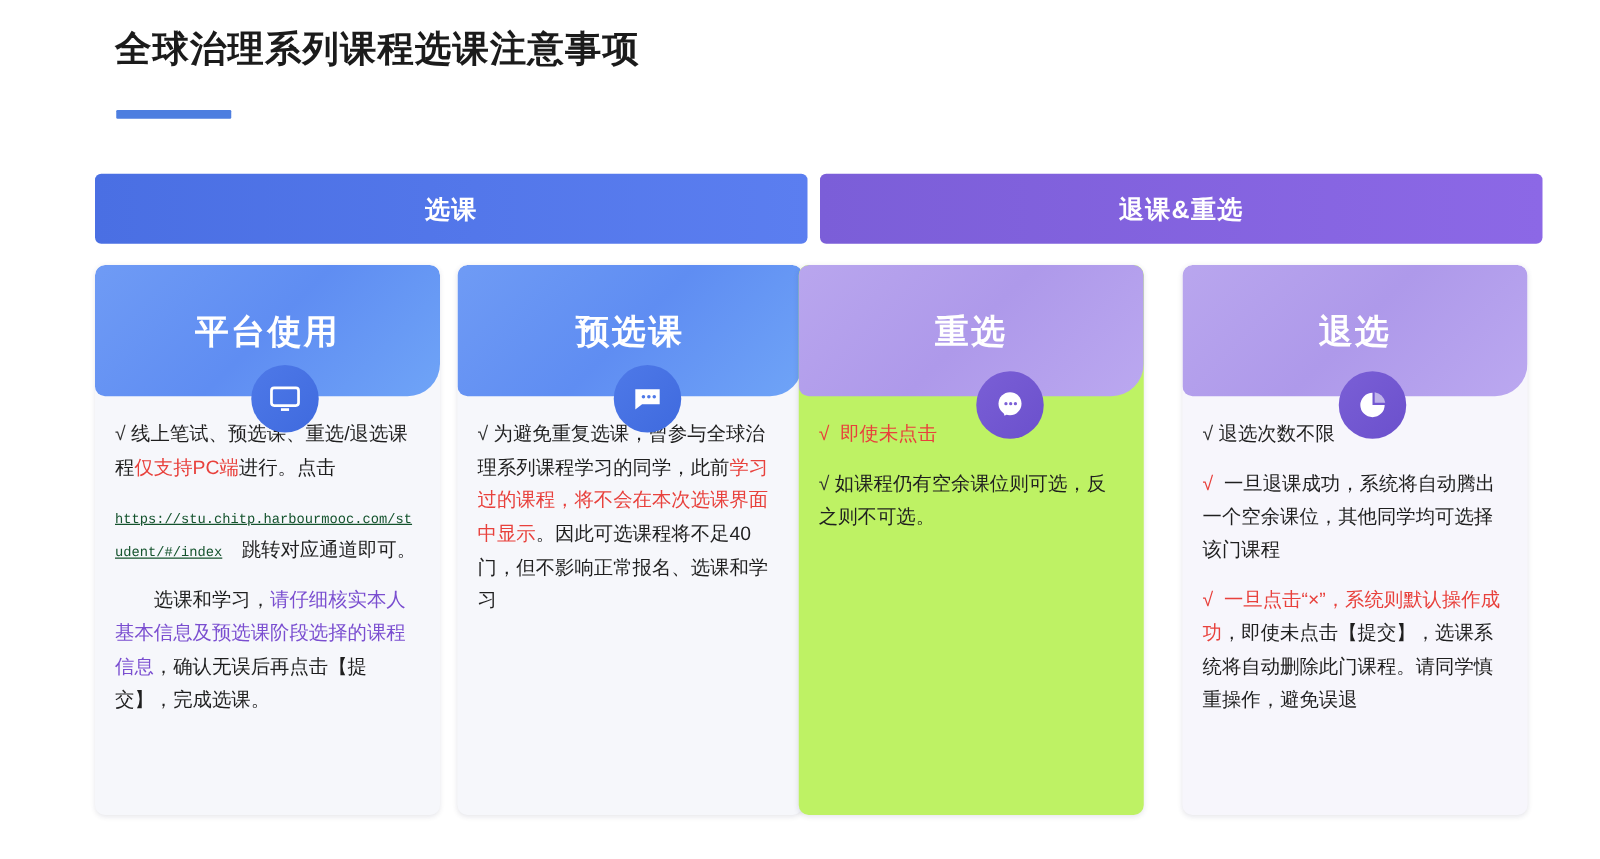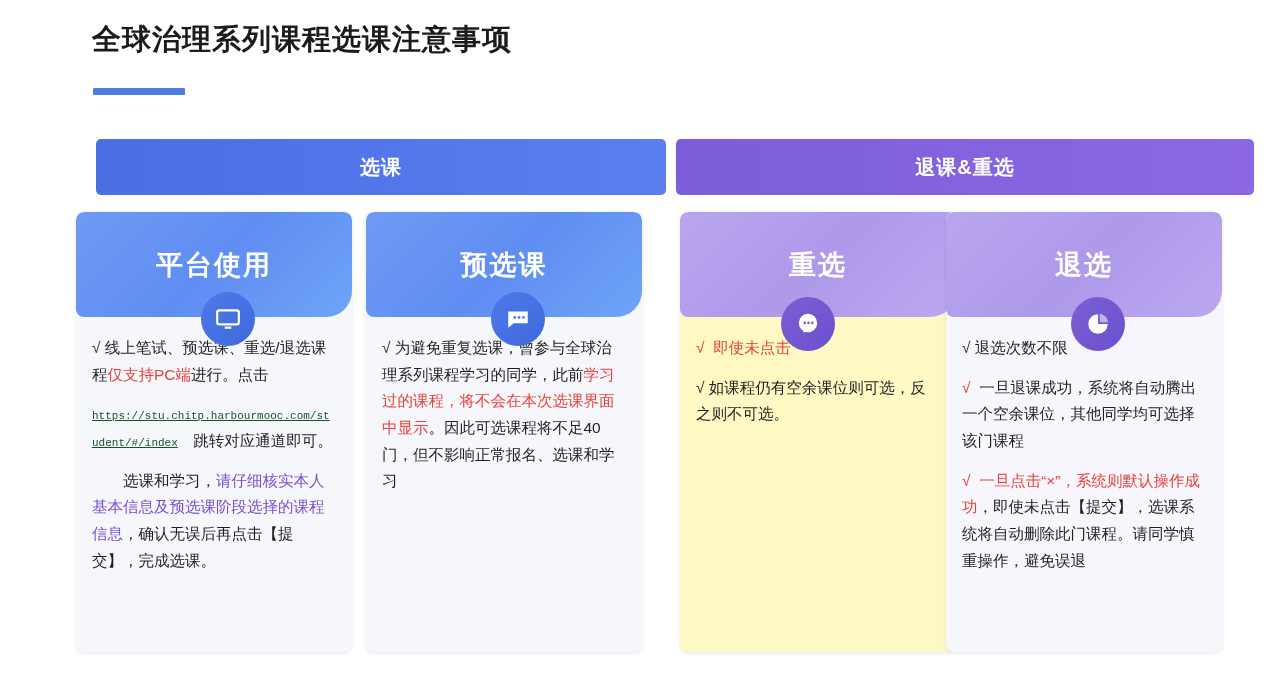--- a/index.html
+++ b/index.html
@@ -47,21 +47,20 @@
     position: absolute;
     height: 56px;
     border-radius: 5px;
     color: #ffffff;
     font-size: 20px;
     font-weight: bold;
     display: flex;
     align-items: center;
     justify-content: center;
     letter-spacing: 1px;
-    margin-left: 20px;
   }
   .hdr-left {
     left: 76px;
     top: 139px;
     width: 570px;
     background: linear-gradient(90deg, #4a6fe3 0%, #5b7ef0 100%);
   }
   .hdr-right {
     left: 656px;
     top: 139px;
@@ -75,21 +74,21 @@
     top: 212px;
     width: 276px;
     height: 440px;
     border-radius: 8px;
     background: #f6f7fb;
     box-shadow: 0 1px 4px rgba(60,60,90,0.12);
     overflow: hidden;
   }
   .col-1 { left: 76px; }
   .col-2 { left: 366px; }
-  .col-3 { left: 680px; background:#fef9c3; }
+  .col-3 { left: 639px; background:#bef264; }
   .col-4 { left: 946px; background:#f7f6fc; }
 
   .cap {
     position: relative;
     height: 105px;
     border-radius: 8px 8px 26px 8px;
     display: flex;
     align-items: center;
     justify-content: center;
     color: #ffffff;

